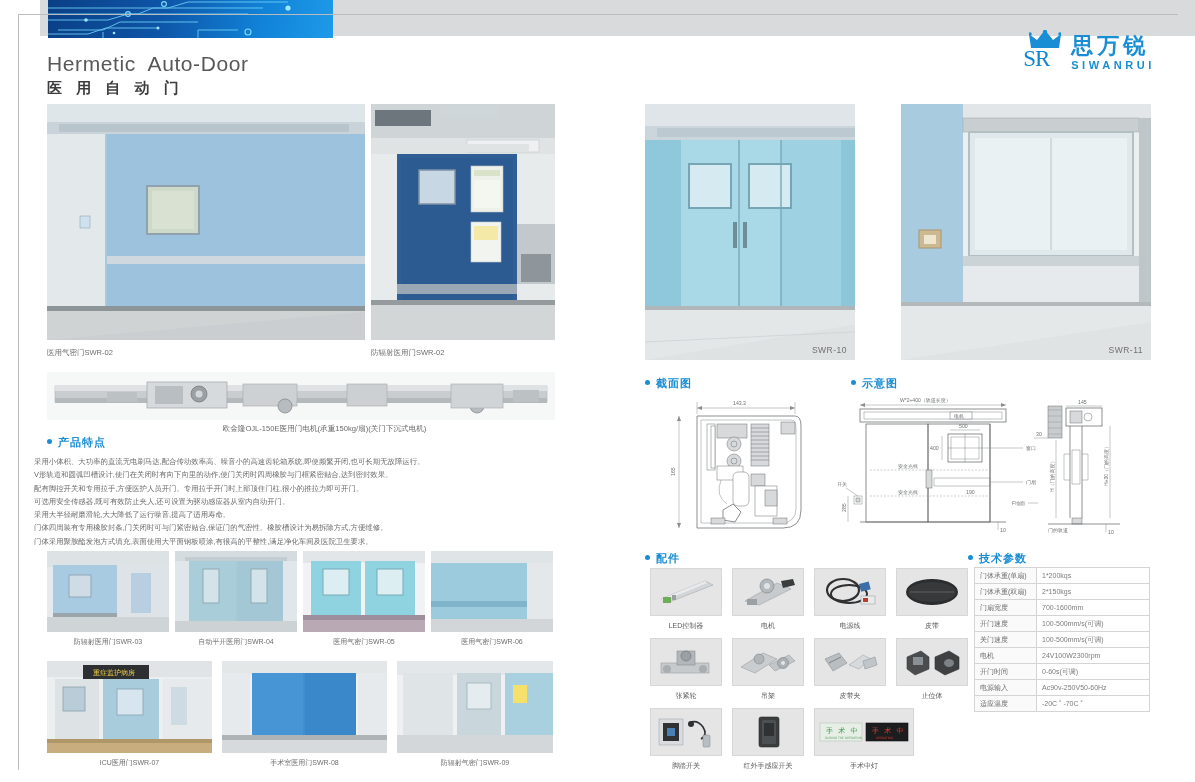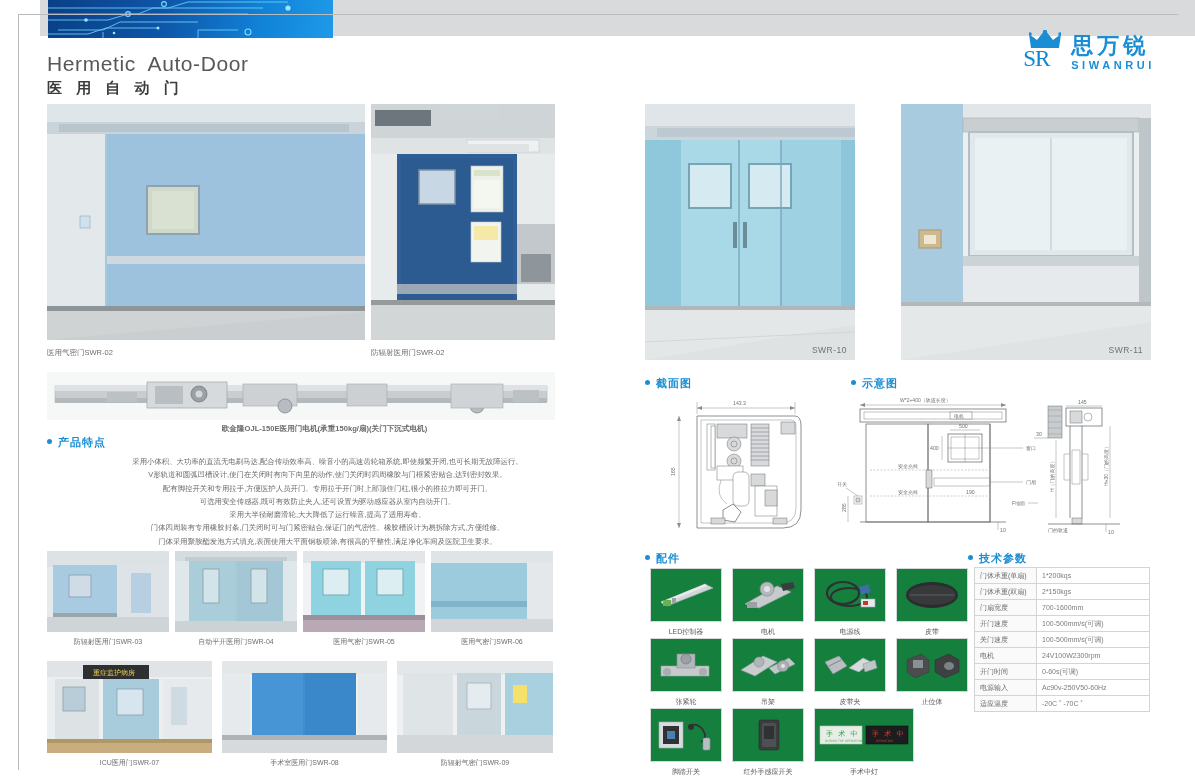--- a/index.html
+++ b/index.html
@@ -62,37 +62,37 @@
   .sec-head {
     position: absolute; font-size: 11px; font-weight: bold; color: #1a8ed4;
     white-space: nowrap; letter-spacing: 1px;
   }
   .sec-head::before {
     content: ""; display: inline-block; width: 5px; height: 5px; border-radius: 50%;
     background: #1a8ed4; margin-right: 6px; vertical-align: 2px;
   }
 
   
-  .feat-list { position: absolute; left: 55px; top: 455px; width: 545px; text-align: center; }
+  .feat-list { position: absolute; left: 34px; top: 455px; width: 545px; }
   .feat-list p {
     font-size: 7.4px; color: #6a6b6d; line-height: 13.3px; white-space: nowrap;
   }
   .motor-cap {
     position: absolute; left: 0; top: 0; width: 555px; text-align: center;
     font-size: 7.6px; color: #6a6b6d;
   }
 
   
   .gal-cap { font-size: 7px; color: #6d6e70; text-align: center; white-space: nowrap; }
 
   
   .acc-grid { position: absolute; left: 650px; top: 568px; }
   .acc-cell { position: absolute; }
   .acc-box {
-    width: 72px; height: 54px; border: 1px solid #d5d7d9; background: #15803d;
+    width: 72px; height: 48px; border: 1px solid #d5d7d9; background: #e5e5e5;
     display: flex; align-items: center; justify-content: center; overflow: hidden;
   }
   .acc-label { margin-top: 5px; width: 72px; text-align: center; font-size: 7px; color: #58595b; white-space: nowrap; }
   .acc-box.wide { width: 100px; }
   .acc-label.wide { width: 100px; }
 
   
   .spec-table {
     position: absolute; left: 974px; top: 567px; width: 176px;
     border-collapse: collapse;
@@ -226,21 +226,21 @@
     <rect x="196" y="12" width="54" height="22" fill="#cdd1d4" stroke="#a3a8ac" stroke-width=".6"></rect>
     <rect x="300" y="12" width="40" height="22" fill="#ccd0d3" stroke="#a3a8ac" stroke-width=".6"></rect>
     <circle cx="238" cy="34" r="7" fill="#b7bcc0" stroke="#85898d" stroke-width=".8"></circle>
     <circle cx="430" cy="34" r="7" fill="#b7bcc0" stroke="#85898d" stroke-width=".8"></circle>
     <rect x="404" y="12" width="52" height="24" fill="#d0d4d7" stroke="#a3a8ac" stroke-width=".6"></rect>
     <rect x="60" y="20" width="30" height="10" fill="#bcc1c4"></rect>
     <rect x="466" y="18" width="26" height="12" fill="#bcc1c4"></rect>
   </svg>
 </div>
 
-<div class="motor-cap" style="left:47px; top:424px;font-weight:bold;">欧金隆OJL-150E医用门电机(承重150kg/扇)(关门下沉式电机)</div>
+<div class="motor-cap" style="left:47px; top:424px;">欧金隆OJL-150E医用门电机(承重150kg/扇)(关门下沉式电机)</div>
 <div class="sec-head" style="left:47px; top:435px;">产品特点</div>
 <div class="feat-list">
   <p>采用小体积、大功率的直流无电刷马达,配合传动效率高、噪音小的高速齿轮箱系统,即使频繁开闭,也可长期无故障运行。</p>
   <p>V形轨道和圆弧凹槽设计,使门在关闭时有向下向里的动作,使门关闭时四周橡胶与门框紧密贴合,达到密封效果。</p>
   <p>配有脚控开关和专用拉手,方便医护人员开门。专用拉手开门时上部顶住门柱,很小的推拉力即可开门。</p>
   <p>可选用安全传感器,既可有效防止夹人,还可设置为驱动感应器从室内自动开门。</p>
   <p>采用大半径耐磨滑轮,大大降低了运行噪音,提高了适用寿命。</p>
   <p>门体四周装有专用橡胶封条,门关闭时可与门紧密贴合,保证门的气密性。橡胶槽设计为易拆除方式,方便维修。</p>
   <p>门体采用聚胺酯发泡方式填充,表面使用大平面钢板喷涂,有很高的平整性,满足净化车间及医院卫生要求。</p>
 </div>

